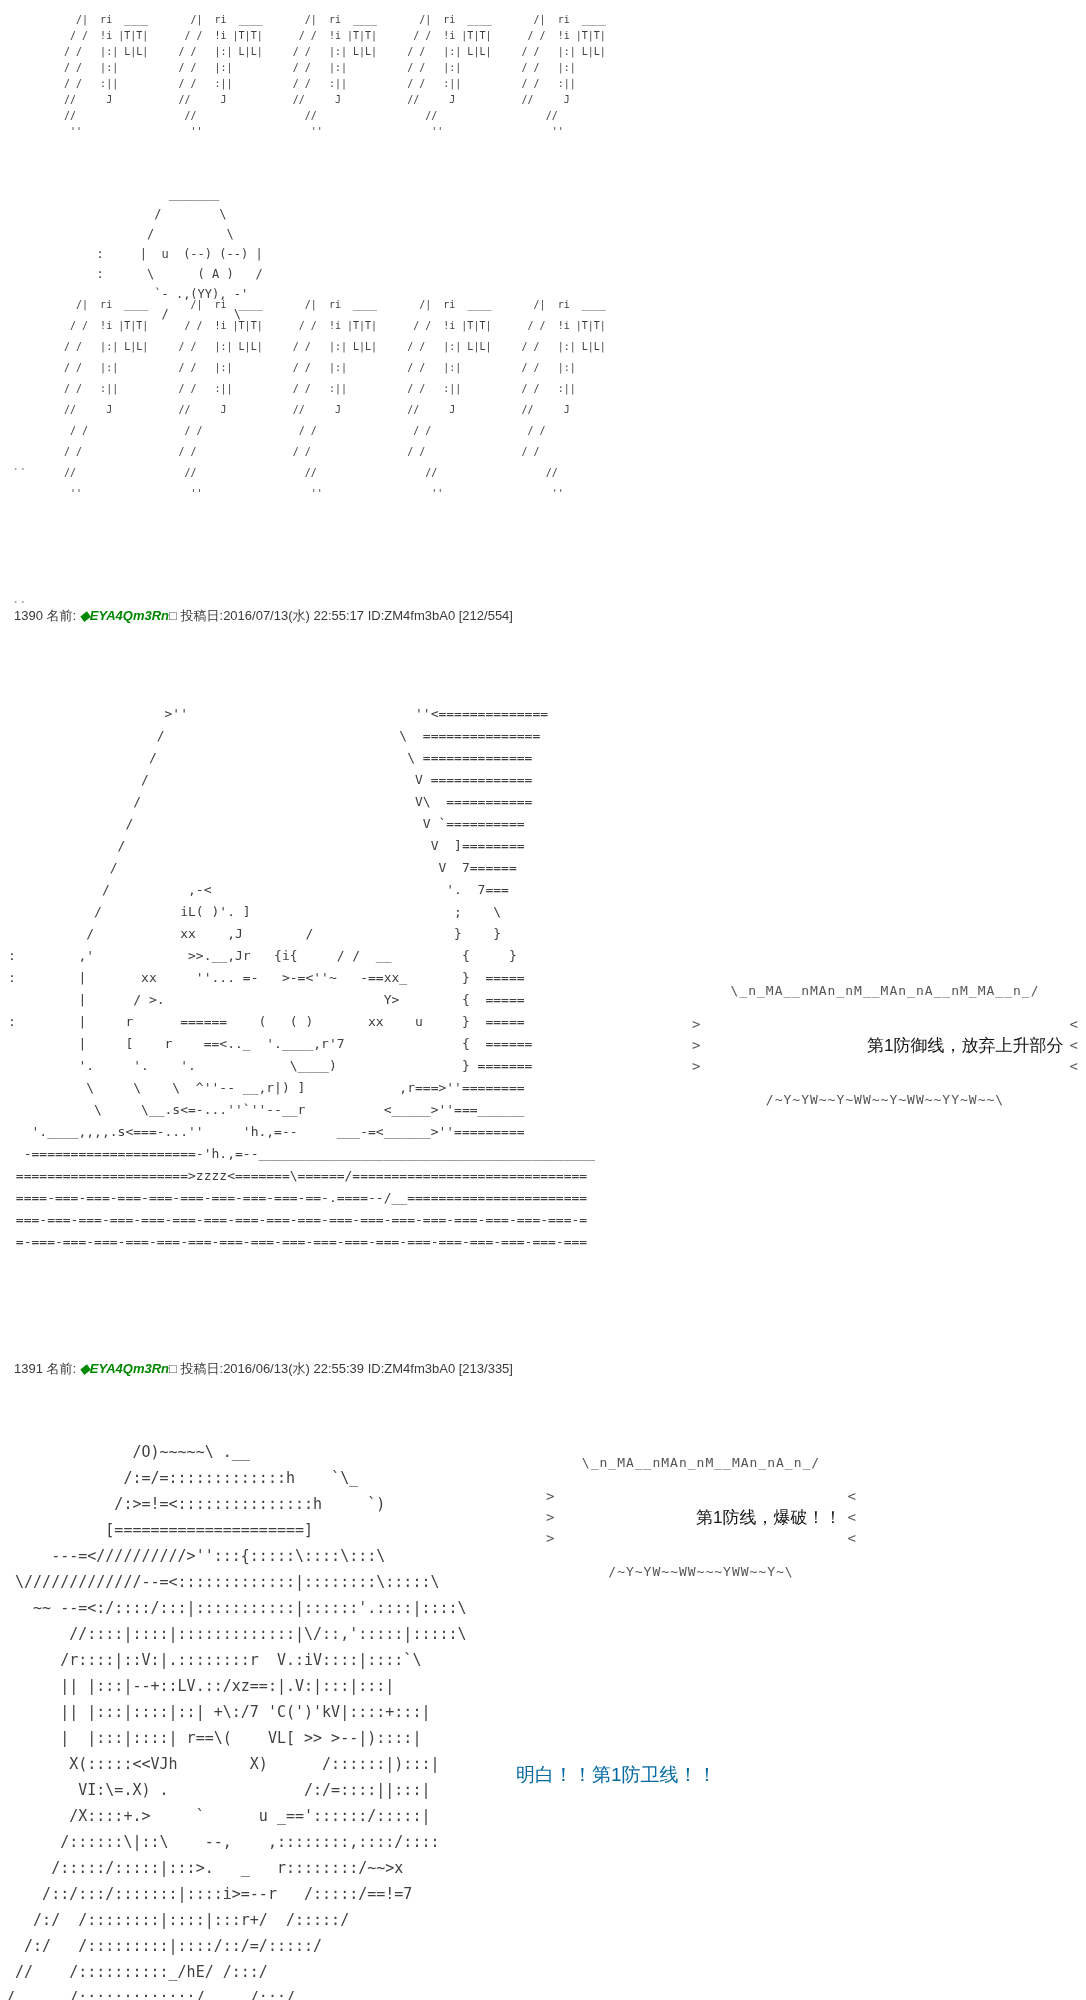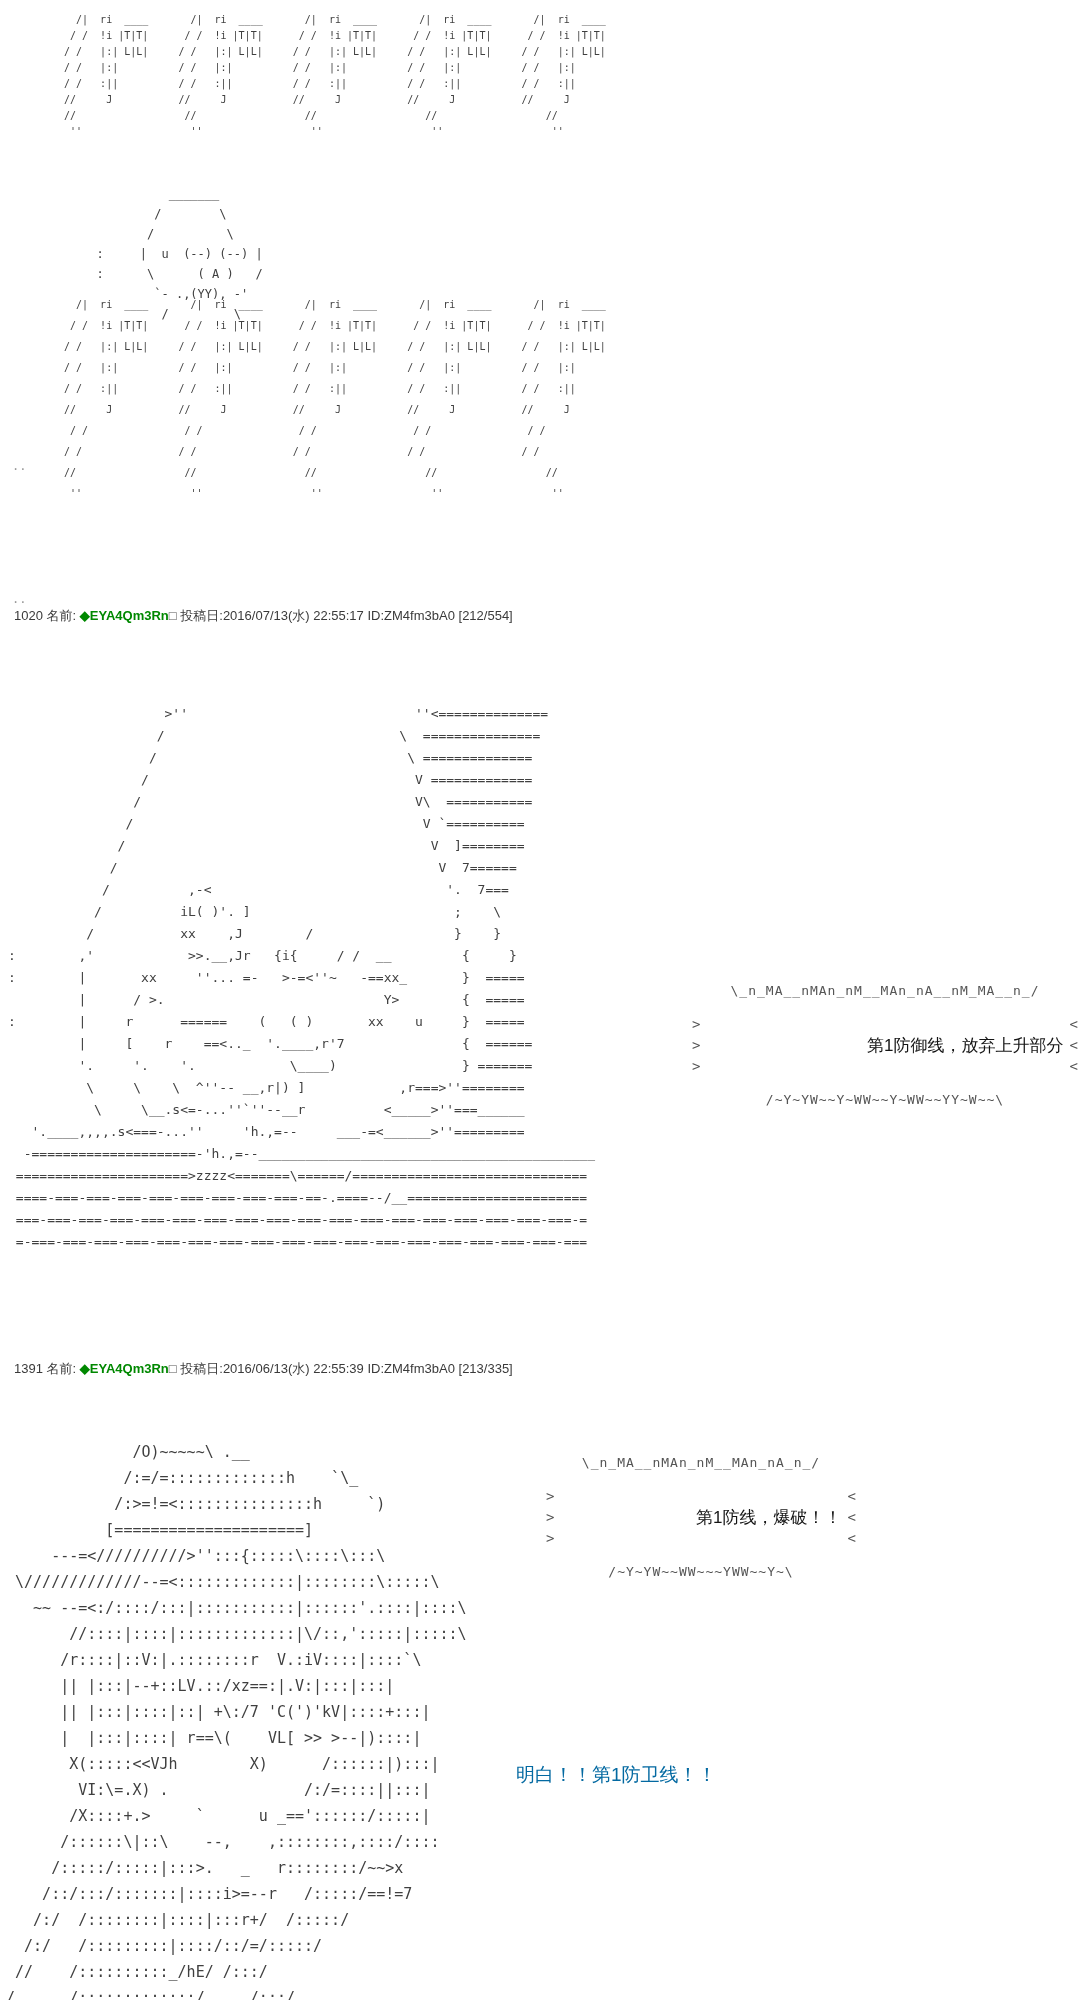--- a/index.html
+++ b/index.html
@@ -17,21 +17,21 @@
   }
   .banner-top{left:64px;top:2px;font-size:10px;line-height:16px;}
   .banner-mid{left:64px;top:284px;font-size:10px;line-height:21px;}
   .face-aa{left:82px;top:172px;font-size:12px;line-height:20px;}
   .sep{font-family:"DejaVu Sans Mono",monospace;font-size:12px;color:#999;}
   .sep1{left:12px;top:459px;}
   .sep2{left:12px;top:592px;}
   .post-header{font-size:13px;color:#3a3a3a;white-space:nowrap;}
   .header-1390{left:14px;top:607px;}
   .header-1391{left:14px;top:1360px;}
-  .trip{color:#008800;font-weight:bold;}
+  .trip{color:#008800;font-weight:bold;font-style:italic;}
   .tofu{color:#555;}
   .aa-main-1390{left:8px;top:690px;font-size:13px;line-height:22px;}
   .aa-main-1391{left:6px;top:1424px;font-size:15px;line-height:26px;}
   .bubble{display:flex;flex-direction:column;color:#4a4a4a;}
   .bubble-1{left:686px;top:982px;width:398px;height:126px;}
   .bubble-2{left:540px;top:1454px;width:322px;height:126px;}
   .bub-border{
     font-family:"DejaVu Sans Mono",monospace;font-size:13px;line-height:18px;
     white-space:nowrap;overflow:hidden;text-align:center;letter-spacing:1px;color:#555;
   }
@@ -69,21 +69,21 @@
 //     J           //     J           //     J           //     J           //     J
  / /                / /                / /                / /                / /
 / /                / /                / /                / /                / /
 //                  //                  //                  //                  //
  ''                  ''                  ''                  ''                  ''</pre>
 
 <div class="abs sep sep1">..</div>
 <div class="abs sep sep2">..</div>
 
 <div class="abs post-header header-1390">
-  <span>1020</span>
+  <span>1390</span>
   <span>名前:</span>
   <span class="trip">◆EYA4Qm3Rn</span><span class="tofu">□</span>
   <span>投稿日:2016/07/13(水) 22:55:17</span>
   <span>ID:ZM4fm3bA0</span>
   <span>[212/554]</span>
 </div>
 
 <pre class="abs aa aa-main-1390">                    &gt;''                             ''&lt;==============
                    /                              \  ===============
                   /                                \ ==============

